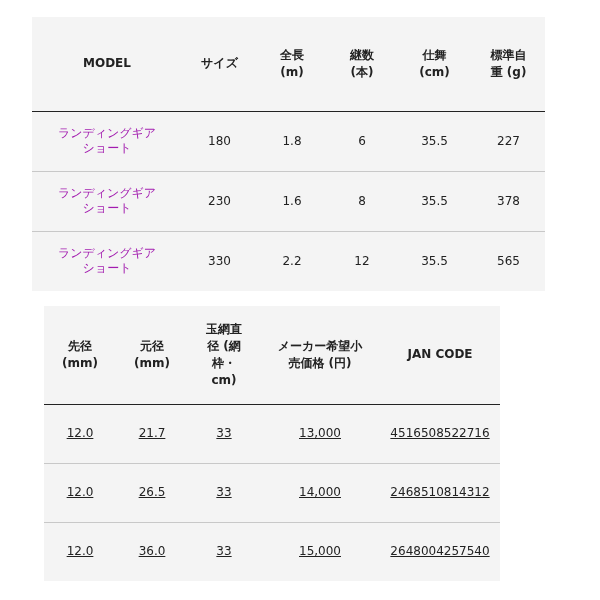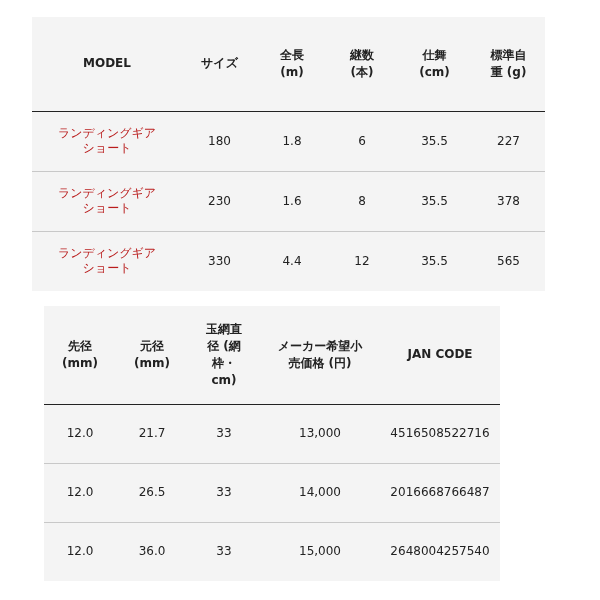--- a/index.html
+++ b/index.html
@@ -8,22 +8,22 @@
   table { border-collapse: collapse; background: #f4f4f4; position: absolute; table-layout: fixed; }
   th { font-weight: bold; font-size: 12px; line-height: 17px; text-align: center; vertical-align: middle; color: #222; }
   td { font-size: 12px; line-height: 15px; text-align: center; vertical-align: middle; color: #222; }
   thead tr { border-bottom: 1.5px solid #222; }
   tbody tr + tr { border-top: 1px solid #c8c8c8; }
   #table-specs { left: 32px; top: 17px; width: 513px; }
   #table-specs thead tr { height: 94px; }
   #table-specs tbody tr { height: 60px; }
   #table-prices { left: 44px; top: 306px; width: 456px; }
   #table-prices thead tr { height: 98px; }
-  #table-prices tbody tr { height: 59px; }
-  .model-link { color: #b91c1c; text-decoration: none; font-size: 12px; line-height: 15px; display: inline-block; }
+  #table-prices tbody tr { height: 59px; text-decoration: underline; }
+  .model-link { color: #a21caf; text-decoration: none; font-size: 12px; line-height: 15px; display: inline-block; }
   .pre { white-space: pre-line; }
 </style>
 </head>
 <body>
 
 <table id="table-specs">
   <colgroup>
     <col style="width:150px">
       <col style="width:75px">
       <col style="width:70px">
@@ -61,21 +61,21 @@
       <td>230</td>
       <td>1.6</td>
       <td>8</td>
       <td>35.5</td>
       <td>378</td>
     </tr>
     <tr>
       <td><a class="model-link pre">ランディングギア
 ショート</a></td>
       <td>330</td>
-      <td>4.4</td>
+      <td>2.2</td>
       <td>12</td>
       <td>35.5</td>
       <td>565</td>
     </tr>
   </tbody>
 </table>
 
 <table id="table-prices">
   <colgroup>
     <col style="width:72px">
@@ -105,21 +105,21 @@
       <td>21.7</td>
       <td>33</td>
       <td>13,000</td>
       <td>4516508522716</td>
     </tr>
     <tr>
       <td>12.0</td>
       <td>26.5</td>
       <td>33</td>
       <td>14,000</td>
-      <td>2016668766487</td>
+      <td>2468510814312</td>
     </tr>
     <tr>
       <td>12.0</td>
       <td>36.0</td>
       <td>33</td>
       <td>15,000</td>
       <td>2648004257540</td>
     </tr>
   </tbody>
 </table>

